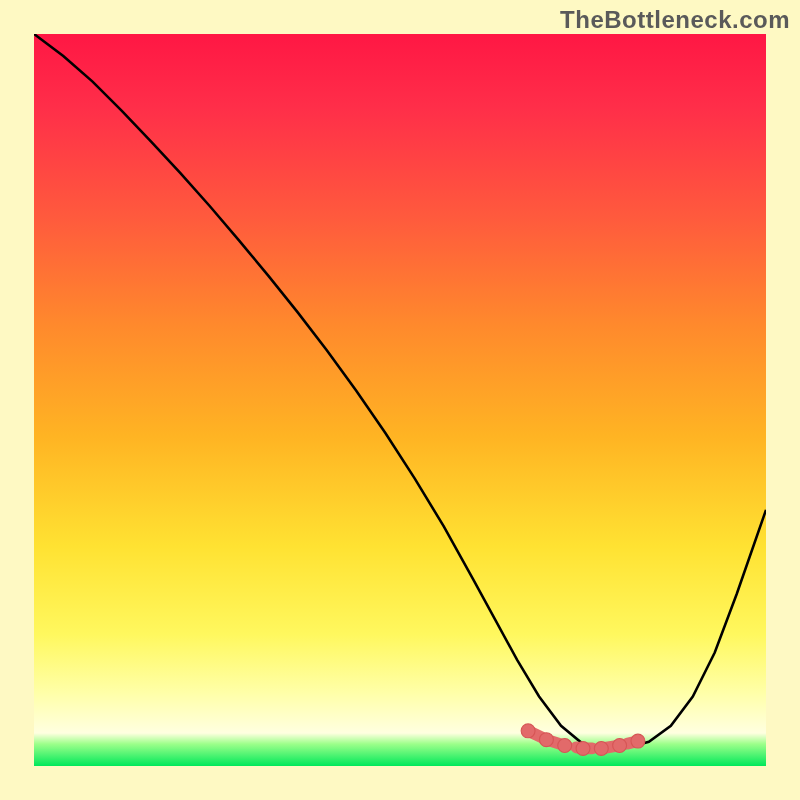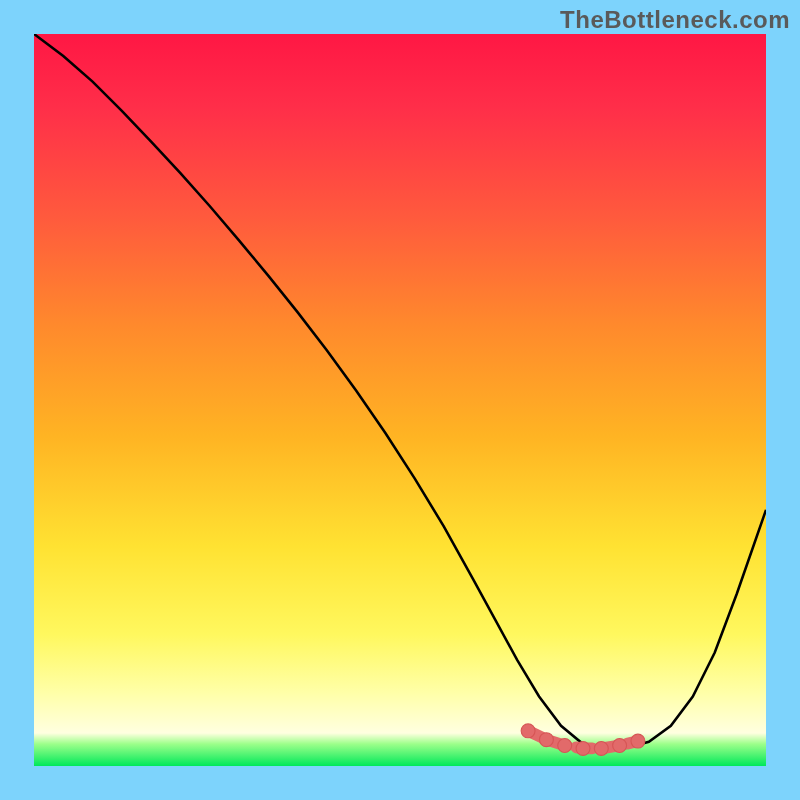--- a/index.html
+++ b/index.html
@@ -8,21 +8,21 @@
     width: 800px;
     height: 800px;
     background: #000;
     overflow: hidden;
     font-family: Arial, Helvetica, sans-serif;
   }
   .frame {
     position: relative;
     width: 800px;
     height: 800px;
-    background: #7dd3fc;
+    background: #fef9c3;
   }
   .watermark {
     position: absolute;
     top: 6px;
     right: 10px;
     color: #5a5a5a;
     font-size: 24px;
     font-weight: bold;
     letter-spacing: 0.5px;
     z-index: 10;

